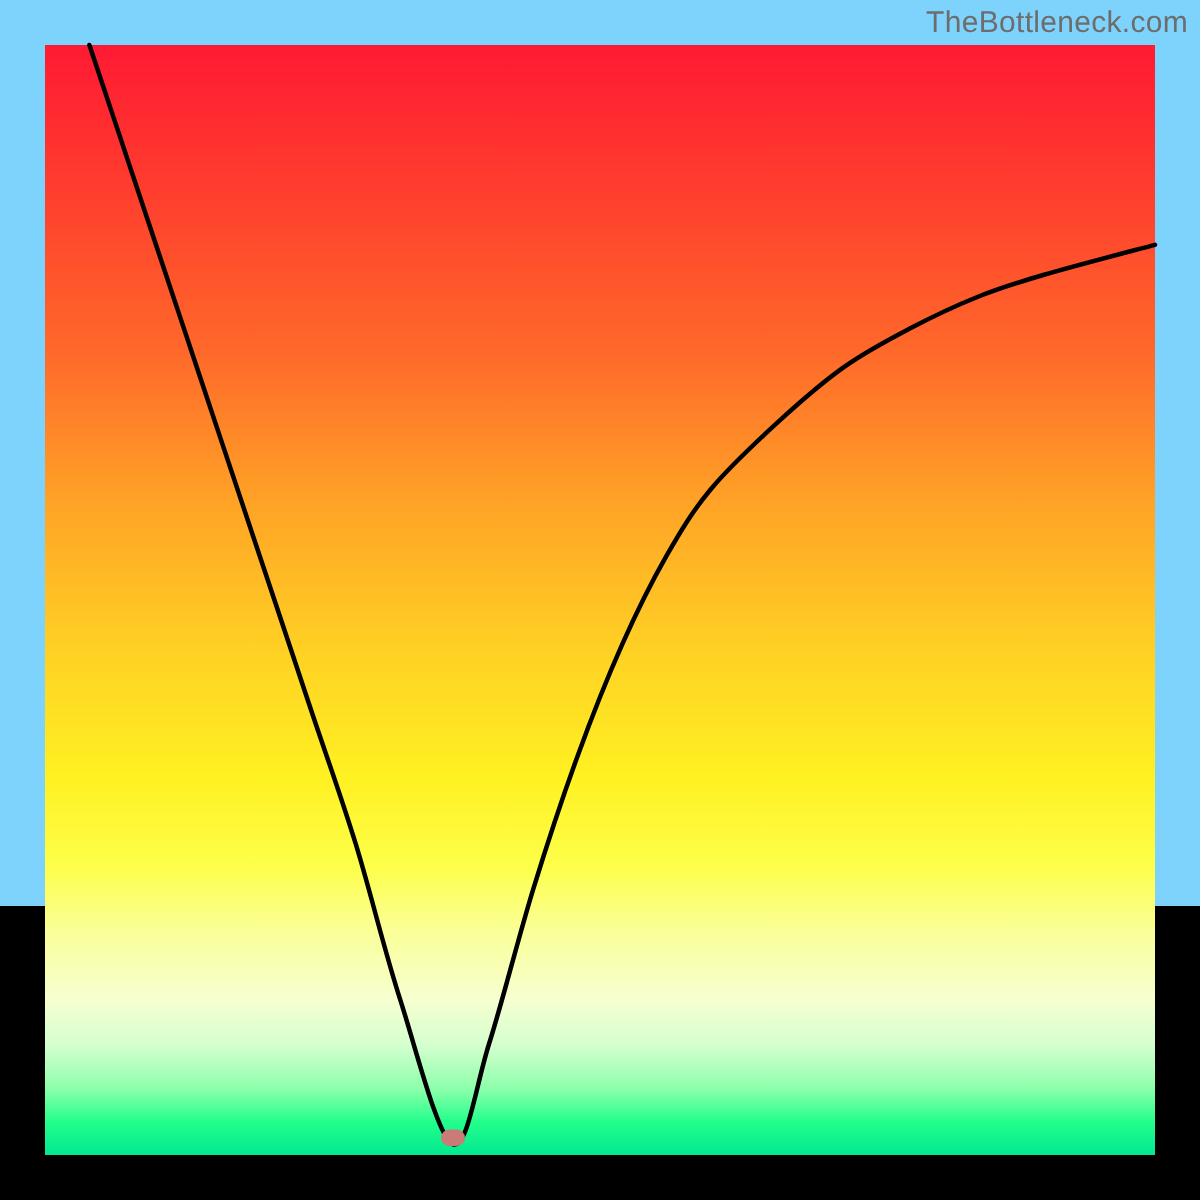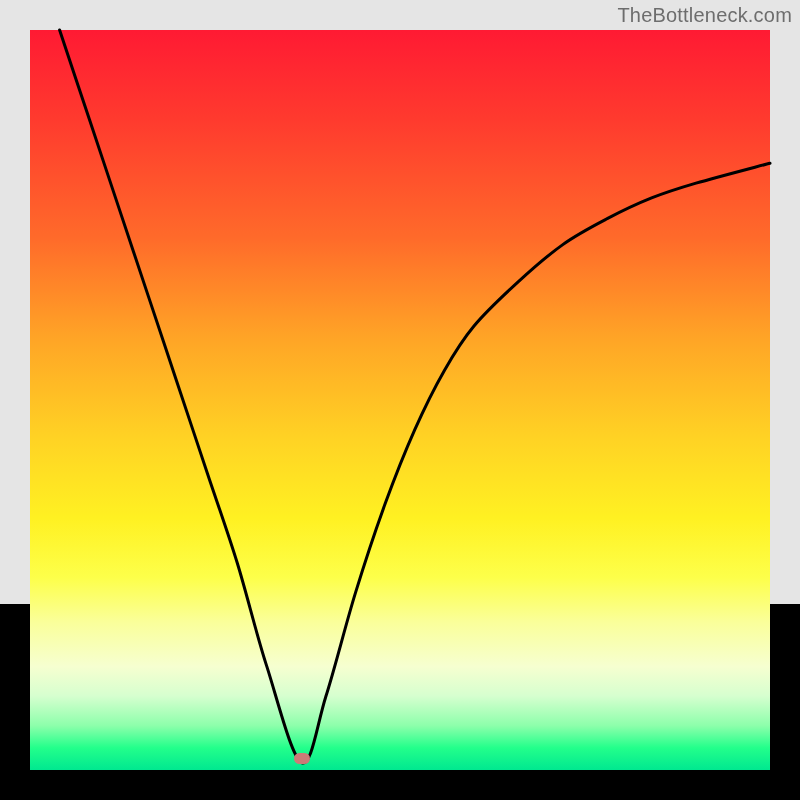--- a/index.html
+++ b/index.html
@@ -7,21 +7,21 @@
     width: 800px;
     height: 800px;
     overflow: hidden;
     background: #000;
     font-family: Arial, Helvetica, sans-serif;
   }
   .stage {
     position: relative;
     width: 800px;
     height: 604px;
-    background: #e5e5e5;
+    background: #7dd3fc;
   }
   .plot {
     position: absolute;
     left: 30px;
     top: 30px;
     width: 740px;
     height: 740px;
     background: linear-gradient(
       to bottom,
       #ff1a33 0%,

